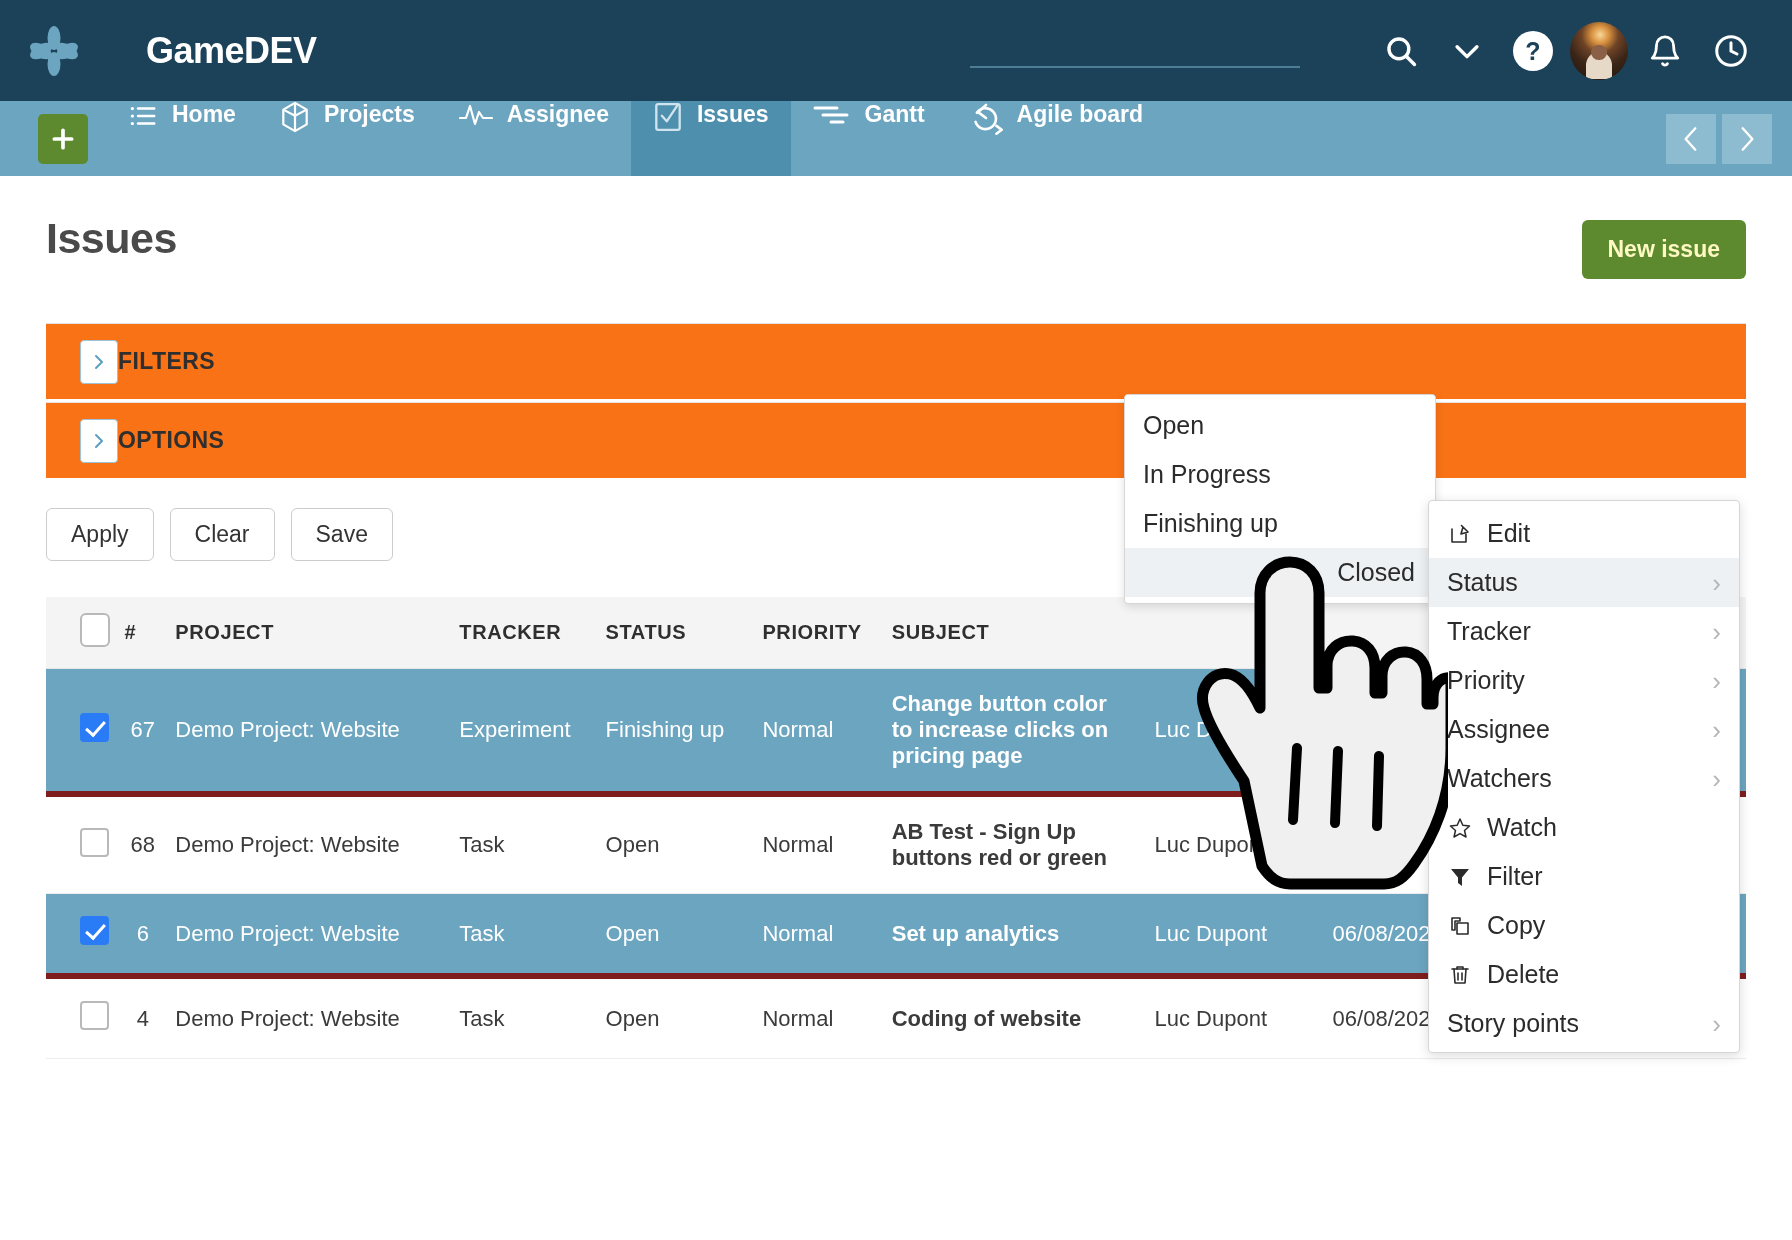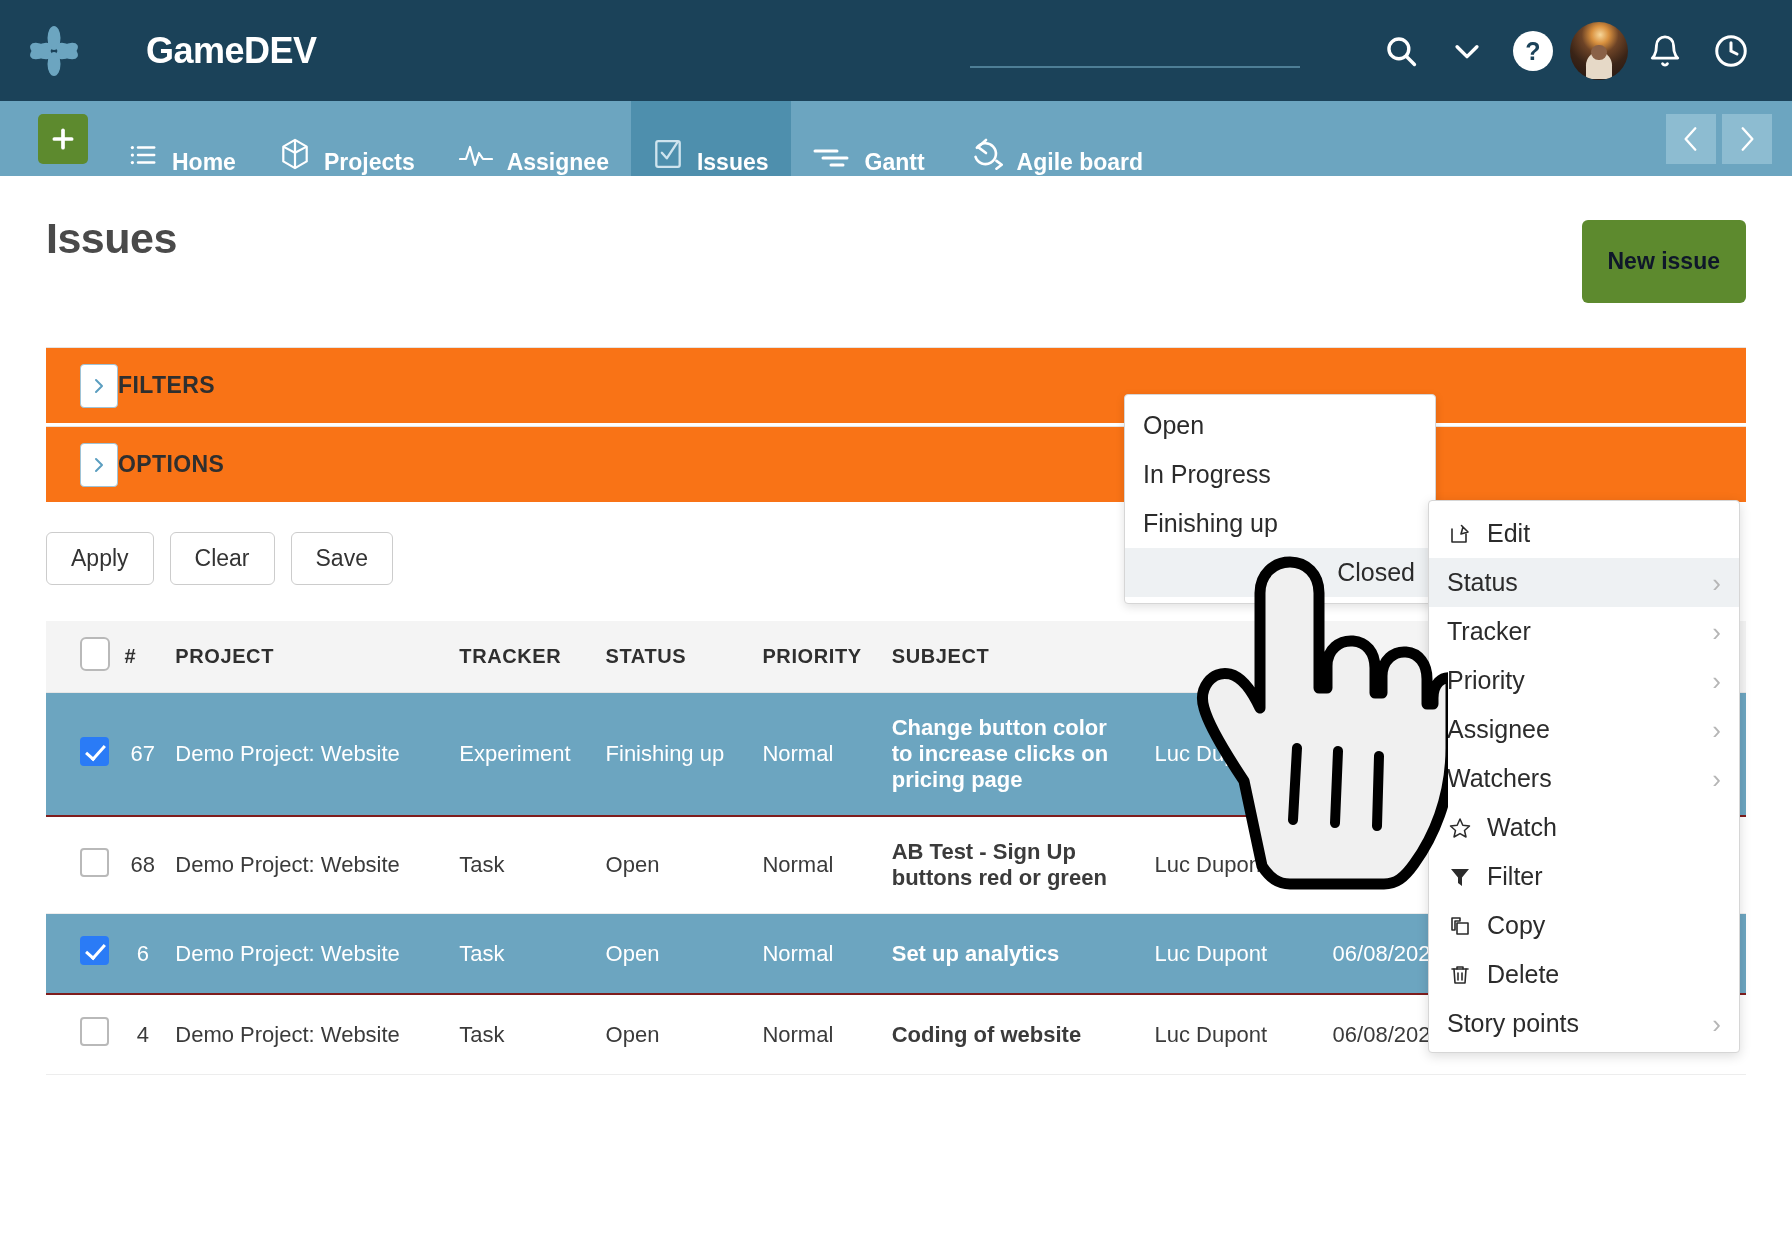--- a/index.html
+++ b/index.html
@@ -101,21 +101,21 @@
   .nav-plus {
     width: 50px; height: 50px;
     background: #5d8a2e;
     border-radius: 5px;
     display: flex; align-items: center; justify-content: center;
     cursor: pointer;
     border: none;
   }
   .nav-item {
     display: flex;
-    align-items: flex-end;
+    align-items: flex-start;
     gap: 14px;
     padding: 0 22px;
     color: #ffffff;
     font-size: 23px;
     font-weight: bold;
     cursor: pointer;
     white-space: nowrap;
   }
   .nav-item.active { background: #4e8fad; }
   .nav-arrows {
@@ -142,26 +142,26 @@
   }
   .page-title {
     font-size: 43px;
     font-weight: bold;
     color: #4a4a4a;
     margin: 0;
     letter-spacing: -0.5px;
   }
   .new-issue-btn {
     background: #5d8a2e;
-    color: #0f172a;
+    color: #fef9c3;
     border: none;
     border-radius: 6px;
     font-size: 23px;
     font-weight: bold;
-    padding: 28px 26px;
+    padding: 16px 26px;
     cursor: pointer;
     font-family: "Liberation Sans", sans-serif;
     margin-top: 6px;
   }
 
   .panel {
     background: #f97316;
     border-top: 1px solid #e4e4e4;
     display: flex;
     align-items: center;
@@ -220,21 +220,21 @@
     border-bottom: 1px solid #e6e6e6;
   }
   .issues-table td {
     font-size: 22px;
     color: #3b3b3b;
     padding: 22px 0;
     vertical-align: middle;
     border-bottom: 1px solid #ededed;
   }
   tr.selected { background: #6ca5c0; }
-  tr.selected td { color: #ffffff; border-bottom: 2px solid #7f1d1d; margin-top: 16px; }
+  tr.selected td { color: #ffffff; border-bottom: 6px solid #7f1d1d; margin-top: 16px; }
   td.subject, th.subject { font-weight: bold; padding-right: 30px; }
   .col-chk { width: 74px; }
   .col-id  { width: 48px; }
   .col-proj{ width: 268px; }
   .col-trk { width: 138px; }
   .col-sta { width: 148px; }
   .col-pri { width: 122px; }
   .col-sub { width: 248px; }
   .col-asn { width: 168px; }
   .col-upd { width: 320px; }

